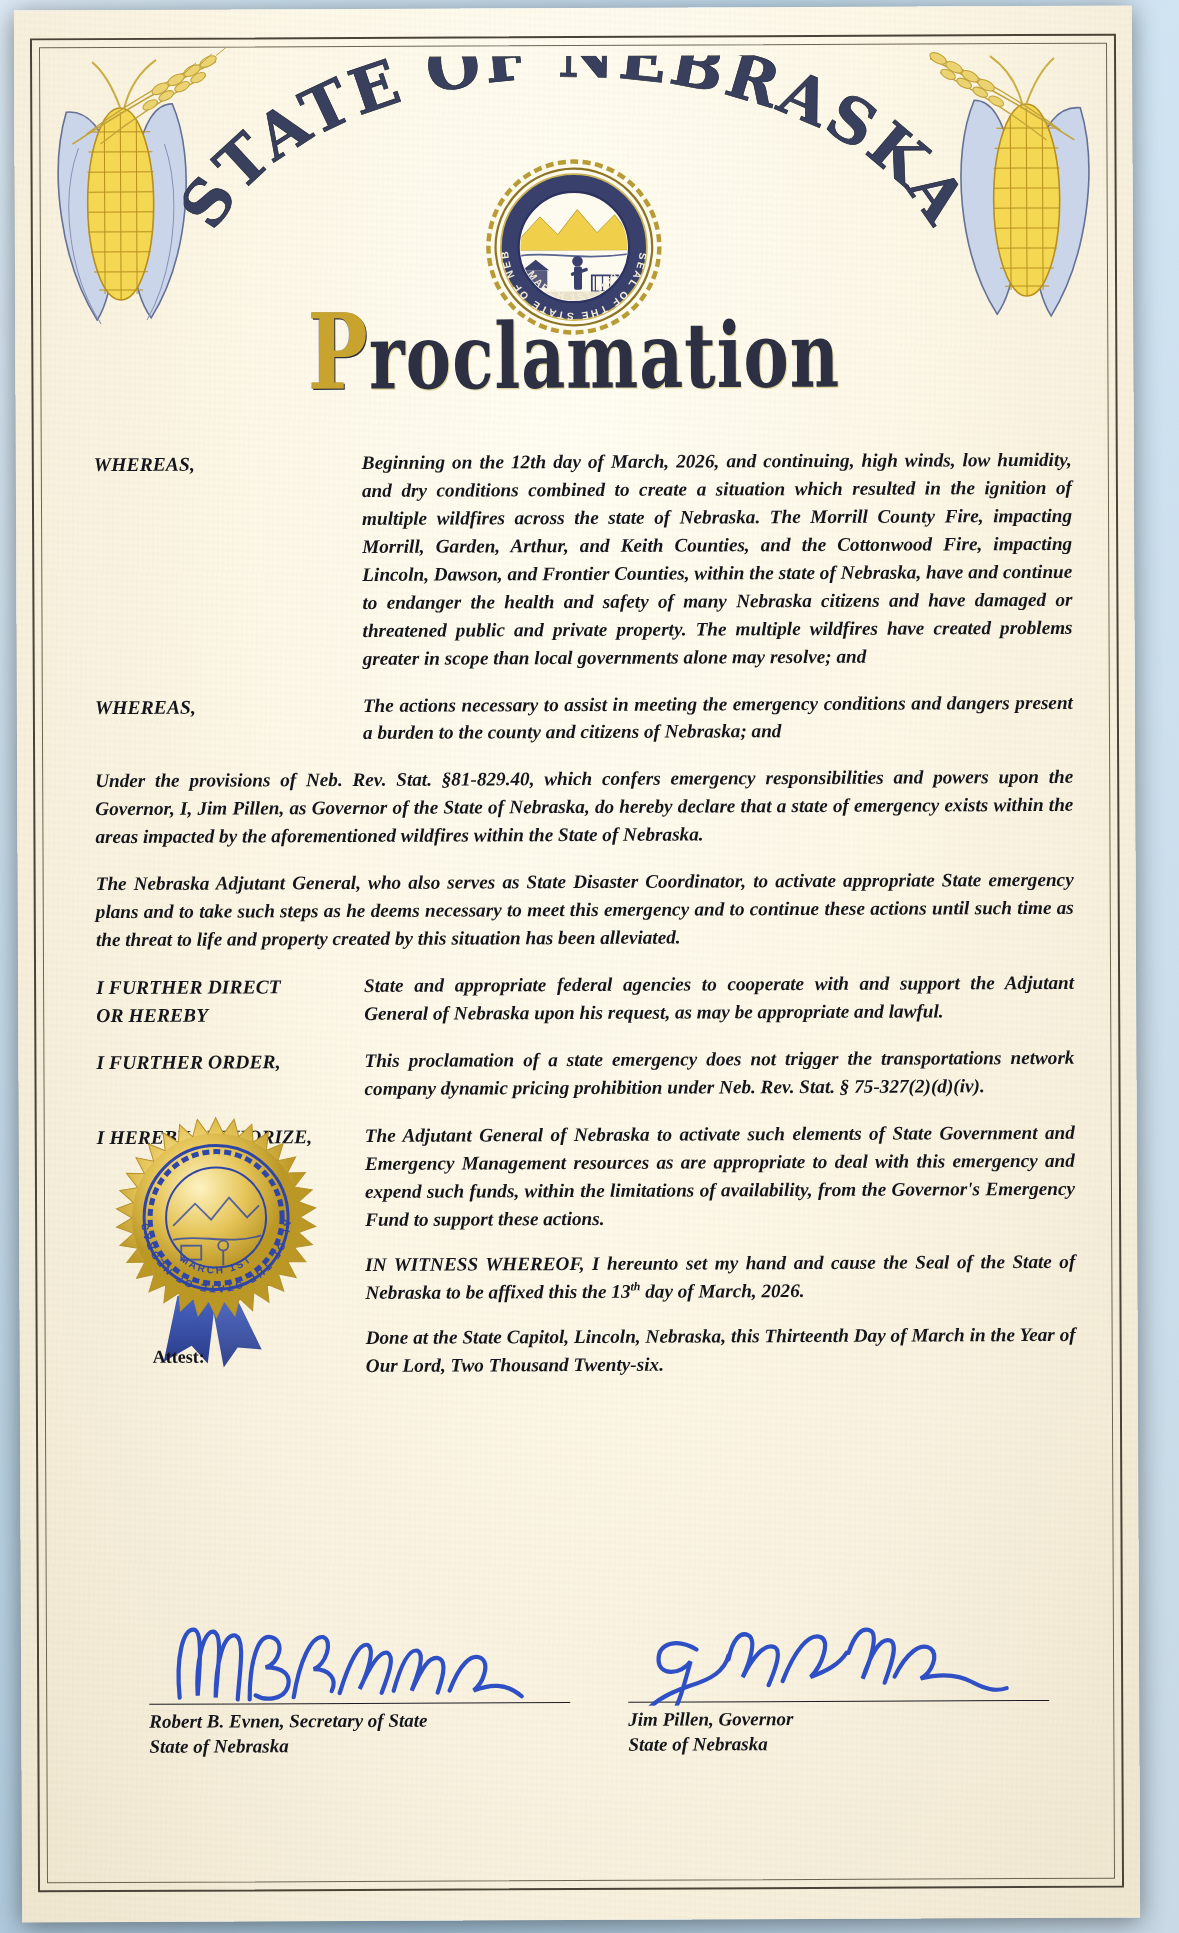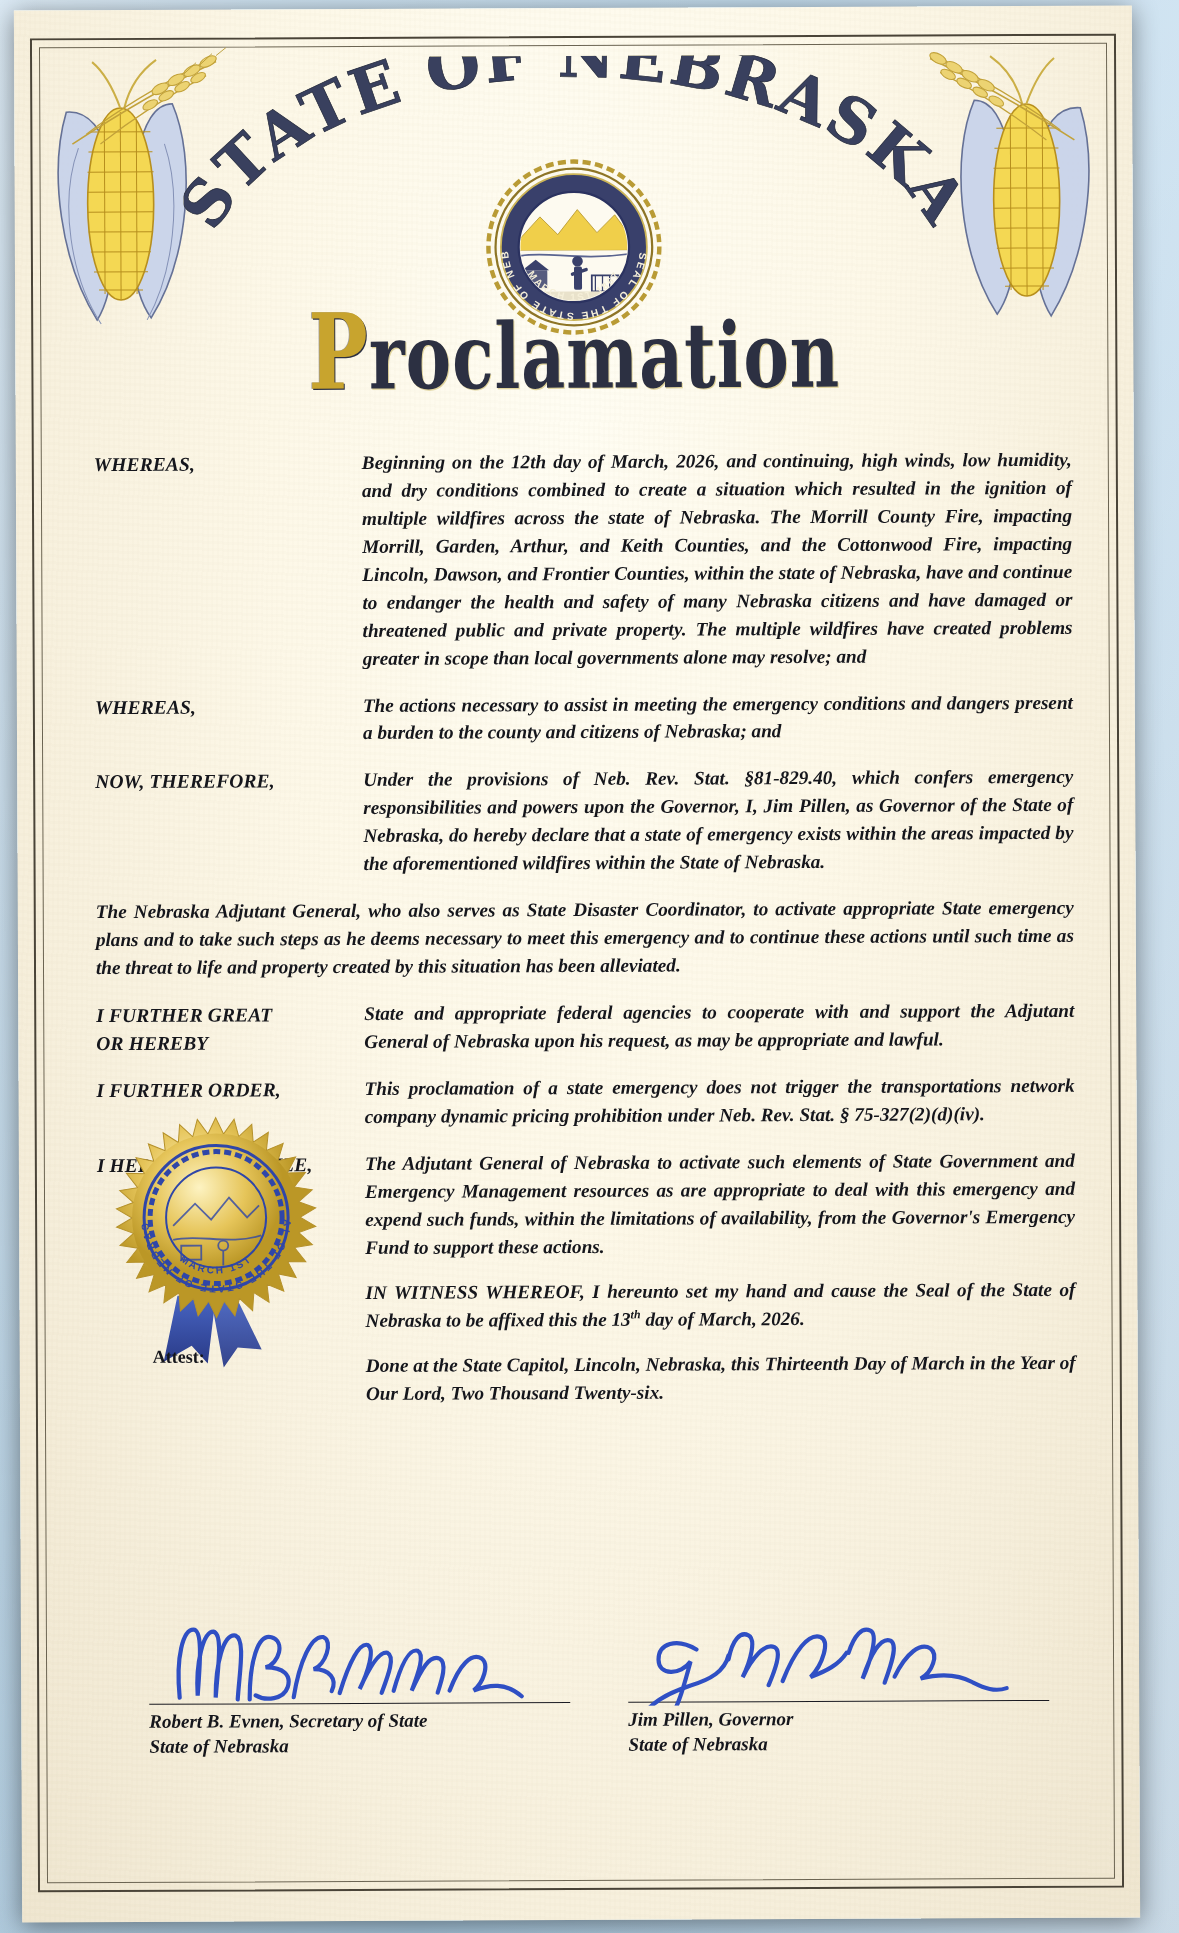--- a/index.html
+++ b/index.html
@@ -281,35 +281,32 @@
       </div>
       <div class="row">
         <div class="lbl">
           <div>WHEREAS,</div>
         </div>
         <div class="txt">
           <p>The actions necessary to assist in meeting the emergency conditions and dangers present a burden to the county and citizens of Nebraska; and</p>
         </div>
       </div>
       <div class="row">
+        <div class="txt">
+          <p>Under the provisions of Neb. Rev. Stat. §81-829.40, which confers emergency responsibilities and powers upon the Governor, I, Jim Pillen, as Governor of the State of Nebraska, do hereby declare that a state of emergency exists within the areas impacted by the aforementioned wildfires within the State of Nebraska.</p>
+        </div>
+      </div>
+      <div class="row">
+        <div class="txt">
+          <p>The Nebraska Adjutant General, who also serves as State Disaster Coordinator, to activate appropriate State emergency plans and to take such steps as he deems necessary to meet this emergency and to continue these actions until such time as the threat to life and property created by this situation has been alleviated.</p>
+        </div>
+      </div>
+      <div class="row">
         <div class="lbl">
-          <div>NOW, THEREFORE,</div>
-        </div>
-        <div class="txt">
-          <p>Under the provisions of Neb. Rev. Stat. §81-829.40, which confers emergency responsibilities and powers upon the Governor, I, Jim Pillen, as Governor of the State of Nebraska, do hereby declare that a state of emergency exists within the areas impacted by the aforementioned wildfires within the State of Nebraska.</p>
-        </div>
-      </div>
-      <div class="row">
-        <div class="txt">
-          <p>The Nebraska Adjutant General, who also serves as State Disaster Coordinator, to activate appropriate State emergency plans and to take such steps as he deems necessary to meet this emergency and to continue these actions until such time as the threat to life and property created by this situation has been alleviated.</p>
-        </div>
-      </div>
-      <div class="row">
-        <div class="lbl">
-          <div>I FURTHER GREAT</div>
+          <div>I FURTHER DIRECT</div>
           <div>OR HEREBY</div>
         </div>
         <div class="txt">
           <p>State and appropriate federal agencies to cooperate with and support the Adjutant General of Nebraska upon his request, as may be appropriate and lawful.</p>
         </div>
       </div>
       <div class="row">
         <div class="lbl">
           <div>I FURTHER ORDER,</div>
         </div>

